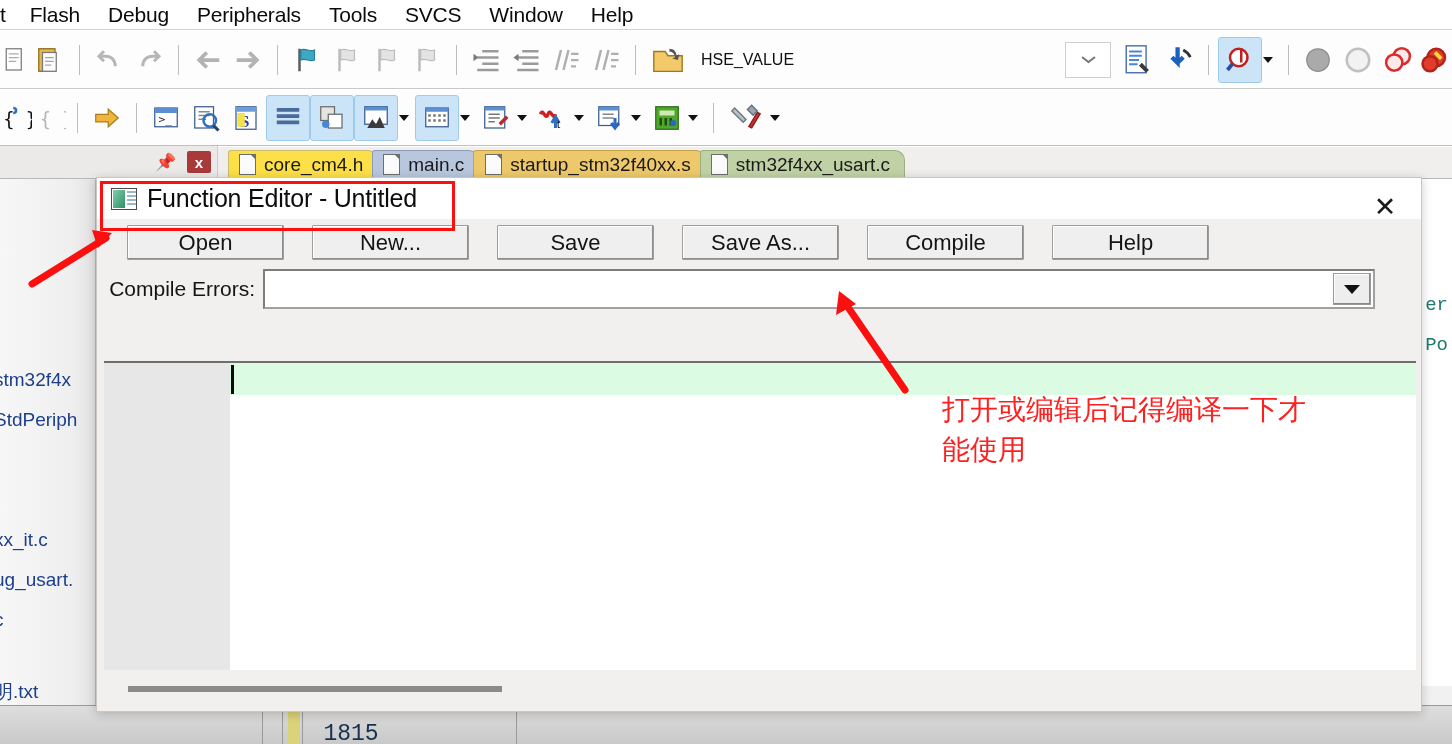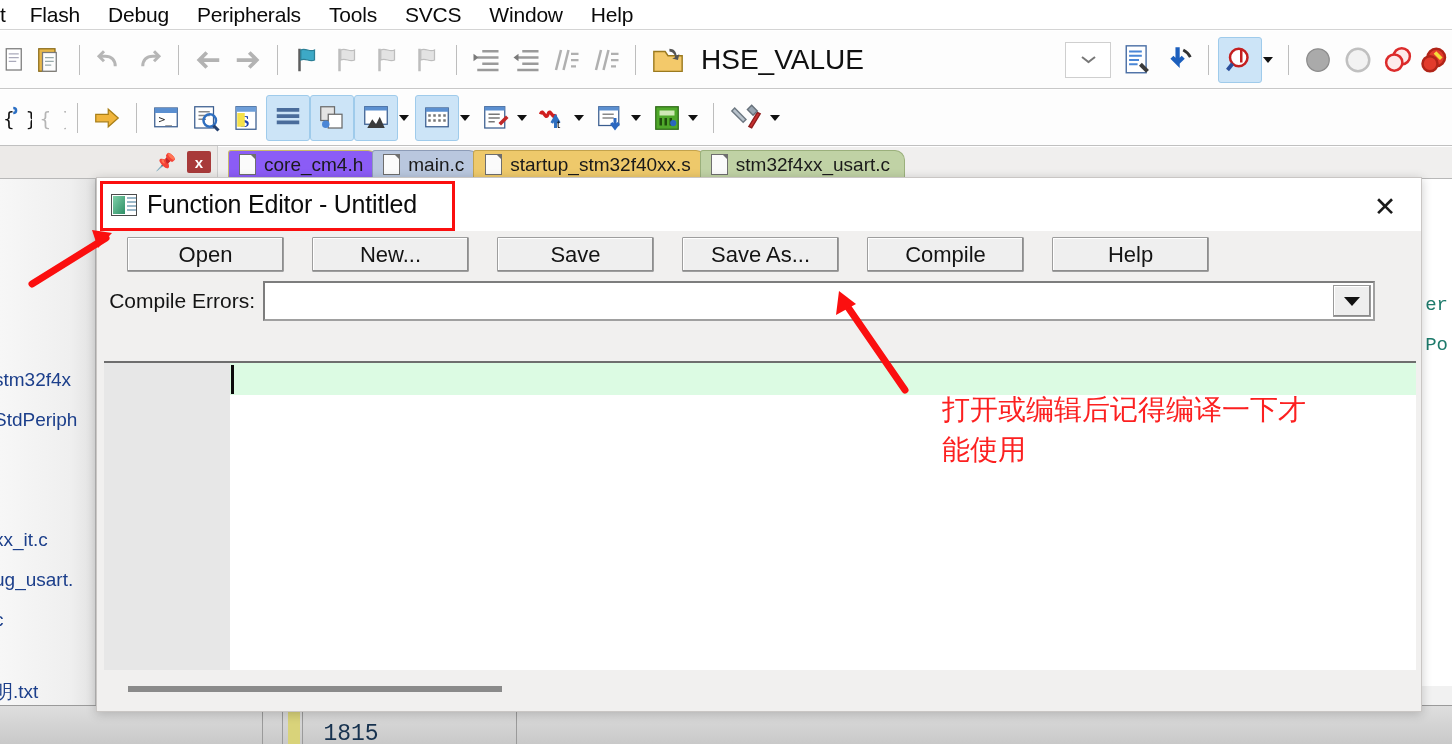--- a/index.html
+++ b/index.html
@@ -39,21 +39,21 @@
   .tb-btn {
     width: 40px; height: 42px; flex: none;
     display: flex; align-items: center; justify-content: center;
     position: relative;
   }
   .tb-btn.hl { background: #cce4f7; border: 1px solid #9fcbeb; border-radius: 3px; }
   .tb-caret {
     width: 0; height: 0; border-left: 5px solid transparent; border-right: 5px solid transparent;
     border-top: 6px solid #111; margin-left: 1px; margin-right: 6px; flex: none;
   }
-  .hse-label { font-size: 28px; color: #101010; margin-left: 10px; margin-right: 10px; white-space: nowrap; }
+  .hse-label { font-size: 16px; color: #101010; margin-left: 10px; margin-right: 10px; white-space: nowrap; }
   .hse-combo {
     width: 46px; height: 36px; border: 1px solid #cfcfcf; background: #fff;
     display: flex; align-items: center; justify-content: center; flex: none;
   }
   .chev {
     width: 13px; height: 7px; position: relative;
   }
   .chev::before, .chev::after {
     content: ""; position: absolute; top: 0; width: 9px; height: 2px; background: #777;
   }
@@ -128,21 +128,21 @@
   }
 
   
   .dialog {
     position: absolute; left: 96px; top: 177px; width: 1326px; height: 535px;
     background: #f1f0ef;
     border: 1px solid #c9c6c4;
     box-shadow: 0 2px 10px rgba(0,0,0,0.20);
   }
   .dlg-titlebar {
-    height: 53px; background: #ffffff; display: flex; align-items: center;
+    height: 41px; background: #ffffff; display: flex; align-items: center;
     padding-left: 14px; position: relative;
   }
   .dlg-app-icon {
     width: 26px; height: 22px; flex: none; margin-right: 10px;
     border: 1px solid #4b4b4b; background: #ffffff; position: relative; overflow: hidden;
   }
   .dlg-app-icon .gpane { position: absolute; left: 1px; top: 1px; width: 12px; height: 18px;
     background: linear-gradient(to bottom right, #7fd0a8, #2f8f67); }
   .dlg-app-icon .lpane { position: absolute; left: 15px; top: 2px; width: 9px; height: 2px; background: #9bb8c9; box-shadow: 0 4px 0 #9bb8c9, 0 8px 0 #9bb8c9, 0 12px 0 #9bb8c9; }
   .dlg-title {
@@ -508,21 +508,21 @@
         </svg>
     </div>
     <div class="tb-caret"></div>
   </div>
 
   <div class="tabstrip">
     <div class="panel-tools">
       <span class="pin-icon">📌</span>
       <span class="close-x">x</span>
     </div>
-    <div class="tab" style="background:#8b5cf6;border-color:#c8bb6b;margin-left:10px;">
+    <div class="tab" style="background:#fde047;border-color:#c8bb6b;margin-left:10px;">
       <span class="doc-ico"></span>
       <span>core_cm4.h</span>
     </div>
     <div class="tab" style="background:#b9c7de;border-color:#8d9cb7;">
       <span class="doc-ico"></span>
       <span>main.c</span>
     </div>
     <div class="tab" style="background:#eec96b;border-color:#c4a34c;padding-left:11px;">
       <span class="doc-ico"></span>
       <span>startup_stm32f40xx.s</span>

